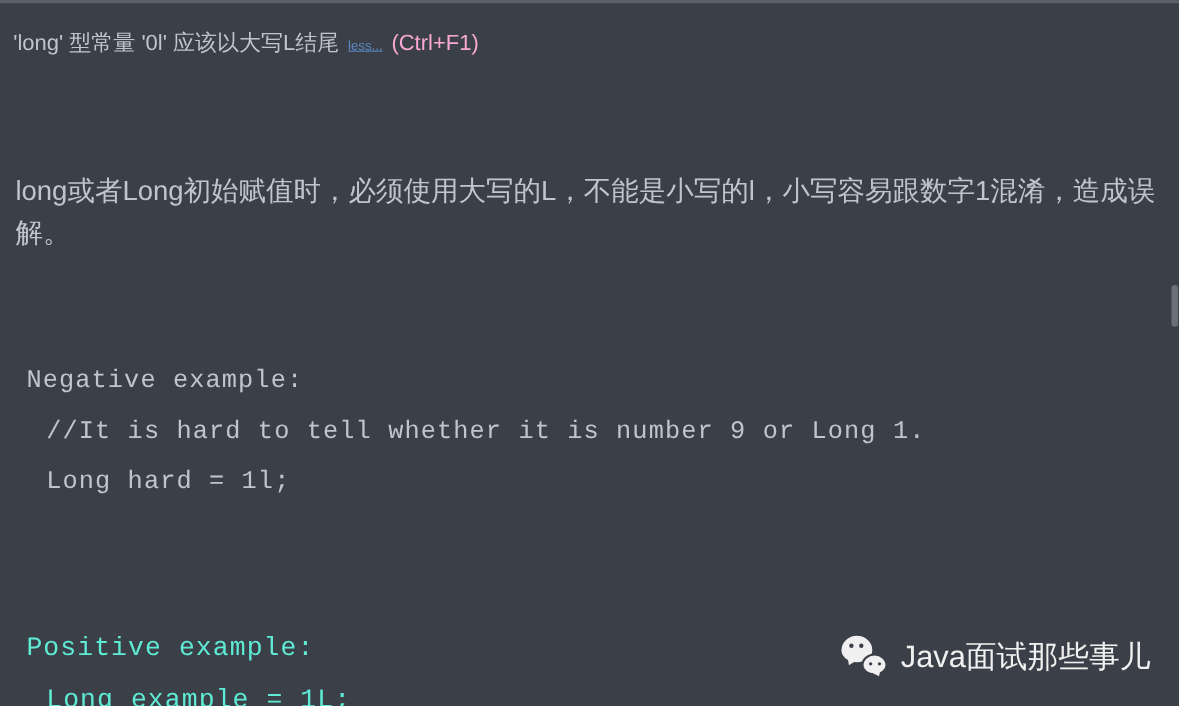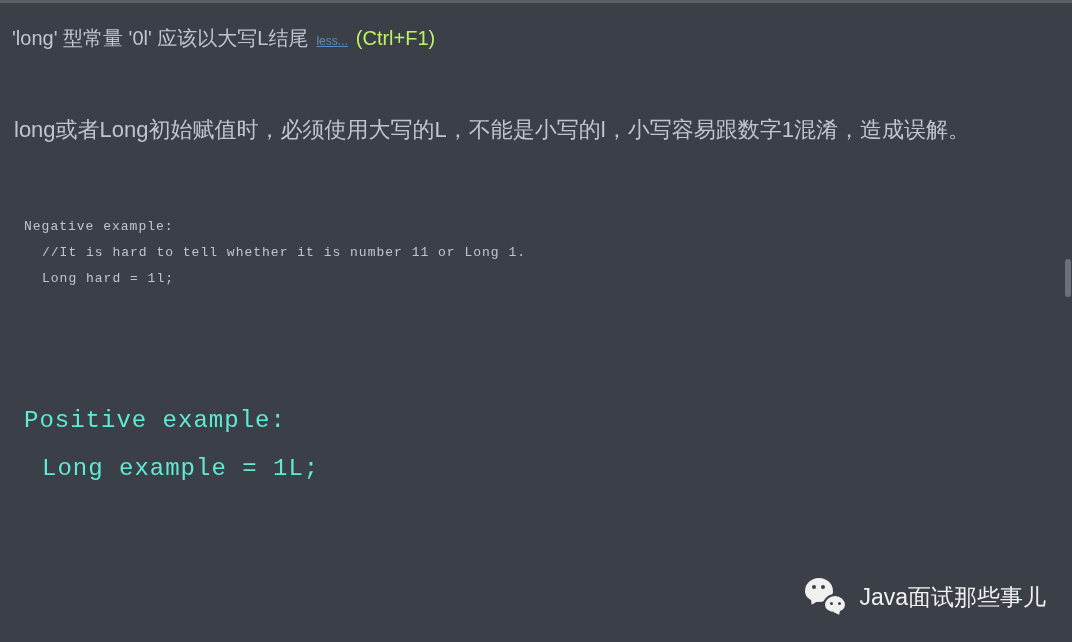--- a/index.html
+++ b/index.html
@@ -31,36 +31,36 @@
       color: #c0c5cd;
       font-size: 20px;
     }
     .link-text {
       color: #5a8bc4;
       text-decoration: underline;
       cursor: pointer;
       font-size: 12px;
     }
     .shortcut-text {
-      color: #bef264;
+      color: #f9a8d4;
       font-size: 20px;
     }
     .description-block {
-      margin-top: 61px;
+      margin-top: 104px;
       margin-left: 2px;
       color: #c0c5cd;
-      font-size: 22px;
+      font-size: 25px;
       line-height: 1.5;
     }
     .example-section {
-      margin-top: 68px;
+      margin-top: 92px;
       margin-left: 12px;
       font-family: "Courier New", "Consolas", monospace;
       color: #c0c5cd;
-      font-size: 13px;
+      font-size: 23px;
       line-height: 2.0;
     }
     .example-title {
       font-family: "Courier New", "Consolas", monospace;
       letter-spacing: 1px;
     }
     .code-line {
       margin-left: 18px;
       font-family: "Courier New", "Consolas", monospace;
       letter-spacing: 1px;
@@ -75,21 +75,21 @@
       line-height: 2.0;
     }
     .watermark {
       position: absolute;
       bottom: 26px;
       right: 26px;
       display: flex;
       align-items: center;
       gap: 12px;
       color: #f0f0f0;
-      font-size: 23px;
+      font-size: 28px;
       font-weight: 500;
     }
     .wechat-icon {
       width: 42px;
       height: 38px;
       position: relative;
     }
     .bubble1 {
       position: absolute;
       width: 28px;
@@ -161,21 +161,21 @@
   <div class="header-line">
     <span class="warning-text">'long' 型常量 '0l' 应该以大写L结尾</span>
     <span class="link-text">less...</span>
     <span class="shortcut-text">(Ctrl+F1)</span>
   </div>
 
   <div class="description-block">long或者Long初始赋值时，必须使用大写的L，不能是小写的l，小写容易跟数字1混淆，造成误解。</div>
 
   <div class="example-section">
     <div class="example-title">Negative example:</div>
-    <div class="code-line">//It is hard to tell whether it is number 11 or Long 1.</div>
+    <div class="code-line">//It is hard to tell whether it is number 9 or Long 1.</div>
     <div class="code-line">Long hard = 1l;</div>
   </div>
 
   <div class="positive-section">
     <div class="example-title">Positive example:</div>
     <div class="code-line">Long example = 1L;</div>
   </div>
 </div>
 
 <div class="scrollbar"></div>

